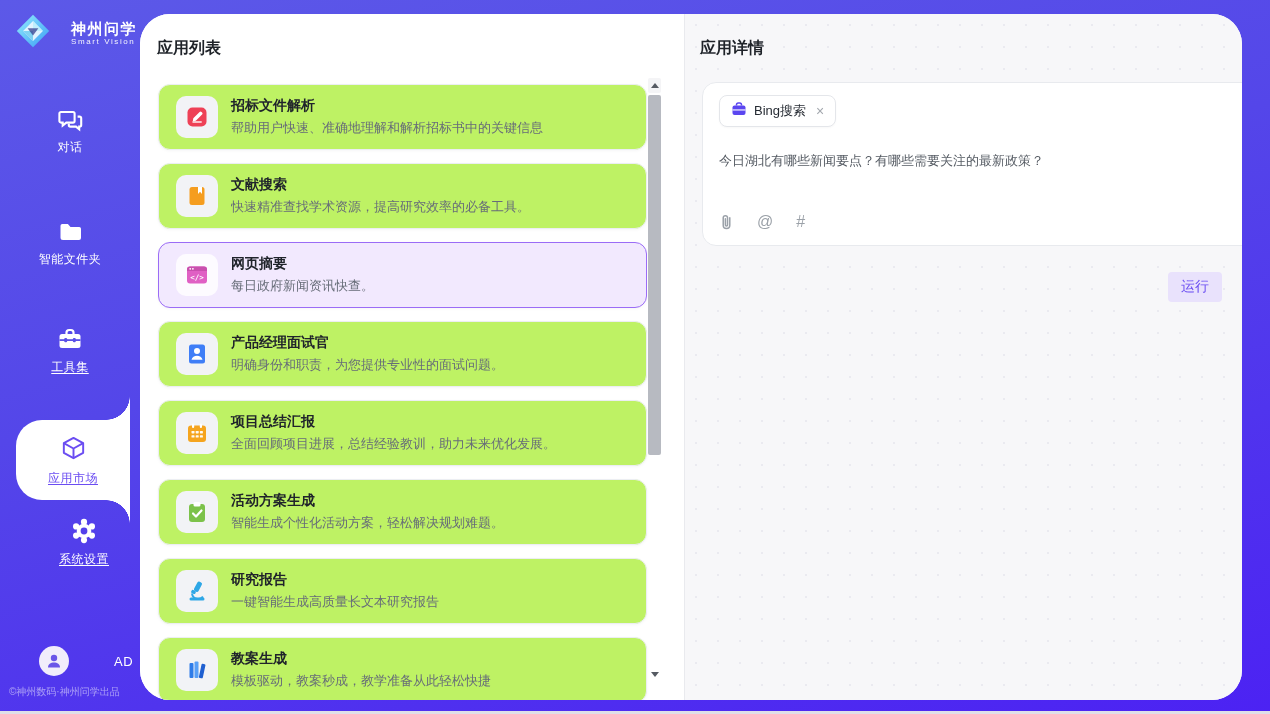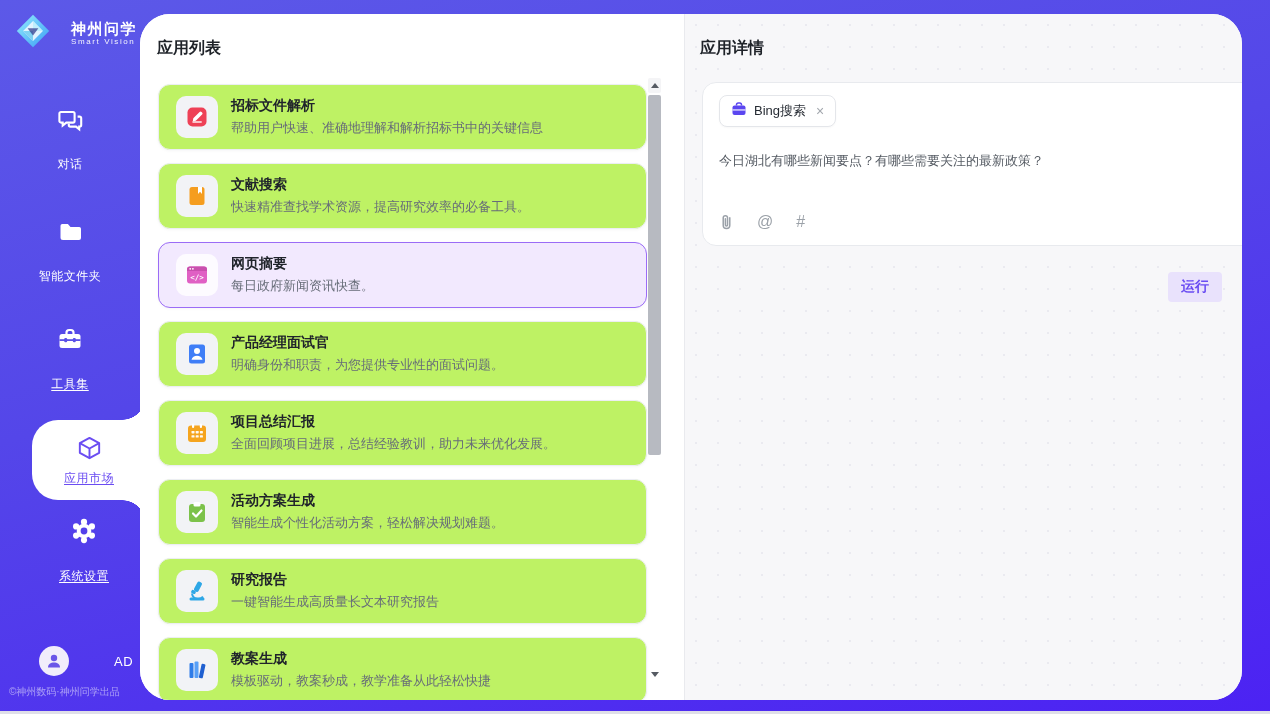--- a/index.html
+++ b/index.html
@@ -12,24 +12,24 @@
   .bottom-edge { position:absolute; left:0; right:0; bottom:0; height:3px; background:#dfdfe8; z-index:5; }
 
   
   .sidebar { position:absolute; left:0; top:0; width:140px; height:714px; color:#fff; }
   .logo { position:absolute; top:13px; left:15px; display:flex; align-items:center; gap:20px; }
   .logo-texts { display:flex; flex-direction:column; line-height:1.15; }
   .logo-name { font-size:15px; font-weight:bold; letter-spacing:1.5px; }
   .logo-sub  { font-size:8px; opacity:.92; letter-spacing:1.6px; }
 
   .nav-item { position:absolute; left:0; width:140px; display:flex; flex-direction:column;
-              align-items:center; gap:23px; cursor:pointer; }
+              align-items:center; gap:6px; cursor:pointer; }
   .nav-label { font-size:12px; color:#fff; letter-spacing:.5px; }
   .nav-item.underline .nav-label { text-decoration:underline; text-underline-offset:2px; }
-  .nav-item.active { left:32px; width:114px; height:80px; background:#fff;
+  .nav-item.active { left:16px; width:114px; height:80px; background:#fff;
                      border-radius:26px 0 0 26px; justify-content:center; gap:7px; }
   .nav-item.active .nav-label { color:#6b4df2; }
   .nav-item.active::before, .nav-item.active::after {
     content:""; position:absolute; right:0; width:24px; height:24px; pointer-events:none;
   }
   .nav-item.active::before { top:-24px;  background:radial-gradient(circle at 0 0,    rgba(0,0,0,0) 23.5px, #fff 24px); }
   .nav-item.active::after  { bottom:-24px; background:radial-gradient(circle at 0 100%, rgba(0,0,0,0) 23.5px, #fff 24px); }
   .nav-icon { display:flex; }
   .nav-icon svg { display:block; }
 
@@ -76,21 +76,21 @@
           border:1px solid #e4e6ea; border-radius:8px; background:#fff; align-self:flex-start;
           box-shadow:0 1px 2px rgba(0,0,0,.03); }
   .chip-label { font-size:13px; color:#262b33; }
   .chip-close { font-size:14px; color:#a2a7ad; margin-left:3px; cursor:pointer; line-height:1; }
   .prompt { margin-top:25px; font-size:13px; color:#555b63; }
   .attach-row { margin-top:auto; display:flex; align-items:center; gap:23px; color:#9ba1a8; }
   .attach-glyph { font-size:16px; line-height:1; cursor:pointer; }
   .attach-row svg { display:block; cursor:pointer; }
   .run-btn { position:absolute; top:258px; left:483px; width:54px; height:30px;
              background:#e9e2fc; color:#6a4df2; border:none; border-radius:4px;
-             font-size:14px; font-family:inherit; cursor:pointer;font-weight:bold; }
+             font-size:14px; font-family:inherit; cursor:pointer; }
 </style>
 </head>
 <body>
 
 <aside class="sidebar">
   <div class="logo">
     <span>
       <svg width="36" height="36" viewBox="0 0 40 40">
         <defs>
           <linearGradient id="dg" x1="0" y1="0" x2="1" y2="1">

